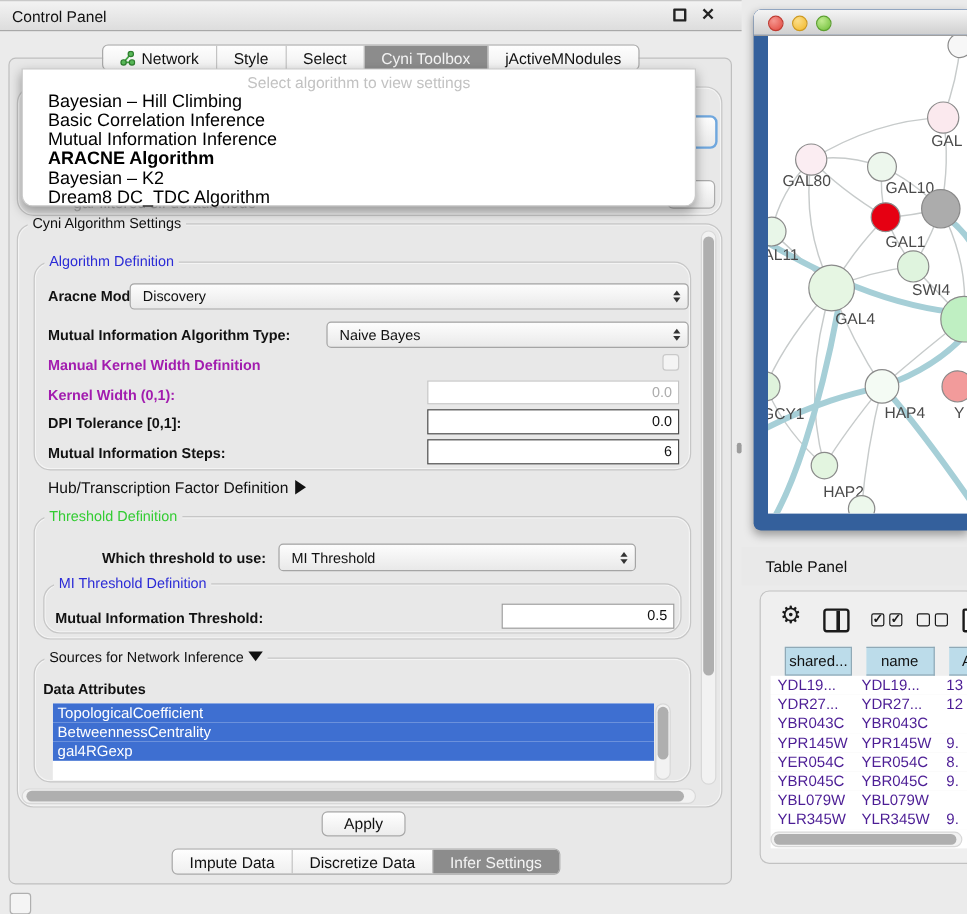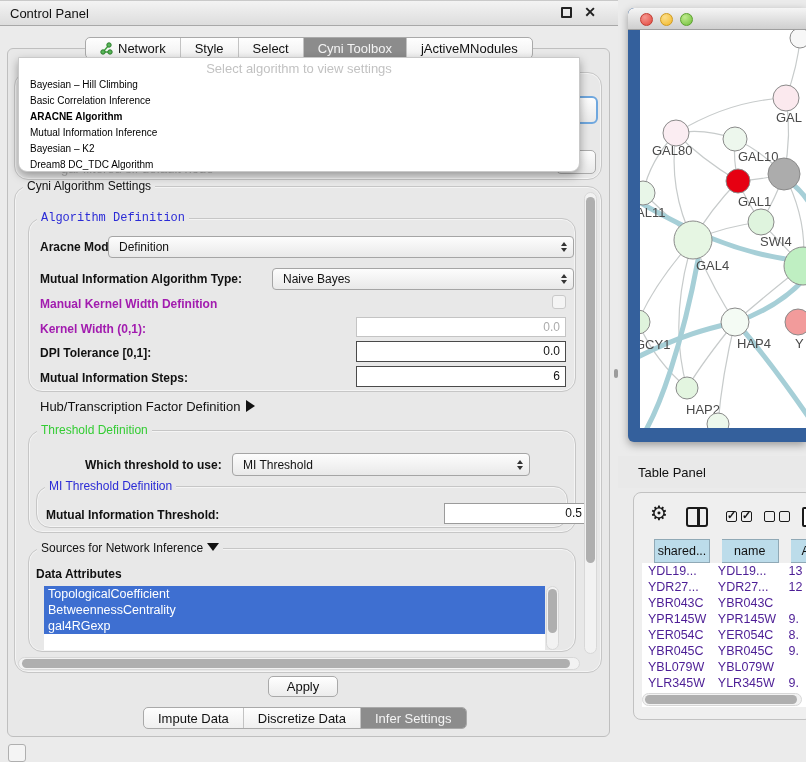--- a/index.html
+++ b/index.html
@@ -53,21 +53,21 @@
 
   .tri-right { display:inline-block; width:0; height:0; border-top:6px solid transparent;
     border-bottom:6px solid transparent; border-left:9px solid #111; vertical-align:-1px; margin-left:6px;}
   .tri-down { display:inline-block; width:0; height:0; border-left:6px solid transparent;
     border-right:6px solid transparent; border-top:8px solid #111; vertical-align:1px; margin-left:4px;}
 
   
   #algo-dropdown { left:18px; top:57px; width:562px; height:115px; background:#FFF;
     border:1px solid #C9C9C9; border-radius:0 0 9px 9px; box-shadow:0 4px 10px rgba(0,0,0,0.35); z-index:20; }
   #algo-dropdown .hint { text-align:center; font-size:13px; color:#C2C2C2; padding-top:3px; height:19px; }
-  #algo-dropdown .item { font-size:10px; color:#000; padding-left:11px; height:16px; line-height:16px; white-space:nowrap; }
+  #algo-dropdown .item { font-size:15px; color:#000; padding-left:21px; height:16px; line-height:16px; white-space:nowrap; }
   #algo-dropdown .item.b { font-weight:bold; }
 
   
   .vscroll { position:absolute; width:13px; background:#F2F2F2; border:1px solid #D8D8D8; border-radius:7px; }
   .vthumb { position:absolute; left:1px; width:9px; background:#AFAFAF; border-radius:5px; }
   .hscroll { position:absolute; height:13px; background:#F2F2F2; border:1px solid #D8D8D8; border-radius:7px; }
   .hthumb { position:absolute; top:1px; height:9px; background:#AFAFAF; border-radius:5px; }
 
   
   #attr-list { left:44px; top:586px; width:501px; height:64px; background:#FFF; overflow:hidden; z-index:2;}
@@ -154,37 +154,37 @@
   <span class="lbl plain" style="left:46px; top:88px; color:#B4B4B4; font-size:13px;">gal-filtered sif default node</span>
 </div>
 <div class="abs" style="left:566px; top:96px; width:32px; height:28px; border:2px solid #6FA7DE; border-radius:6px; background:linear-gradient(#FDFDFD,#E9E9E9); z-index:2;"></div>
 <div class="abs" style="left:556px; top:150px; width:40px; height:24px; border:1px solid #ABABAB; border-radius:5px; background:linear-gradient(#FDFDFD,#E9E9E9); z-index:2;"></div>
 
 <div class="abs" id="algo-dropdown">
   <div class="hint">Select algorithm to view settings</div>
   <div id="algo-items">
       <div class="item">Bayesian – Hill Climbing</div>
       <div class="item">Basic Correlation Inference</div>
+      <div class="item">Mutual Information Inference</div>
       <div class="item b">ARACNE Algorithm</div>
-      <div class="item">Mutual Information Inference</div>
       <div class="item">Bayesian – K2</div>
       <div class="item">Dream8 DC_TDC Algorithm</div>
     </div>
 </div>
 
 <div class="abs group" style="left:14px; top:186px; width:588px; height:487px;">
   <span class="gtitle">Cyni Algorithm Settings</span>
 </div>
 
-<div class="abs group" style="left:28px; top:218px; width:548px; height:174px;font-family:Liberation Mono, monospace;">
+<div class="abs group" style="left:28px; top:218px; width:548px; height:174px;">
   <span class="gtitle blue">Algorithm Definition</span>
 </div>
 <span class="abs lbl" style="left:40px; top:240px;">Aracne Mode:</span>
 <div class="abs combo" style="left:108px; top:236px; width:466px; height:22px;">
-  <span>Definition</span>
+  <span>Discovery</span>
   <span class="spin">
       <i class="up"></i>
       <i class="dn"></i>
     </span>
 </div>
 <span class="abs lbl" style="left:40px; top:272px;">Mutual Information Algorithm Type:</span>
 <div class="abs combo" style="left:272px; top:268px; width:302px; height:22px;">
   <span>Naive Bayes</span>
   <span class="spin">
       <i class="up"></i>
@@ -212,21 +212,21 @@
   <span>MI Threshold</span>
   <span class="spin">
       <i class="up"></i>
       <i class="dn"></i>
     </span>
 </div>
 <div class="abs group" style="left:36px; top:486px; width:532px; height:42px;">
   <span class="gtitle blue">MI Threshold Definition</span>
 </div>
 <span class="abs lbl" style="left:46px; top:508px;">Mutual Information Threshold:</span>
-<div class="abs field" style="left:444px; top:503px; width:144px; height:21px; border-color:#9B9B9B;">0.5</div>
+<div class="abs field" style="left:418px; top:503px; width:144px; height:21px; border-color:#9B9B9B;">0.5</div>
 
 <div class="abs group" style="left:28px; top:548px; width:548px; height:104px;">
   <span class="gtitle">
     <span>Sources for Network Inference</span><span class="tri-down"></span>
   </span>
 </div>
 <span class="abs lbl" style="left:36px; top:567px;">Data Attributes</span>
 <div class="abs" id="attr-list">
     <div class="row">TopologicalCoefficient</div>
     <div class="row">BetweennessCentrality</div>

